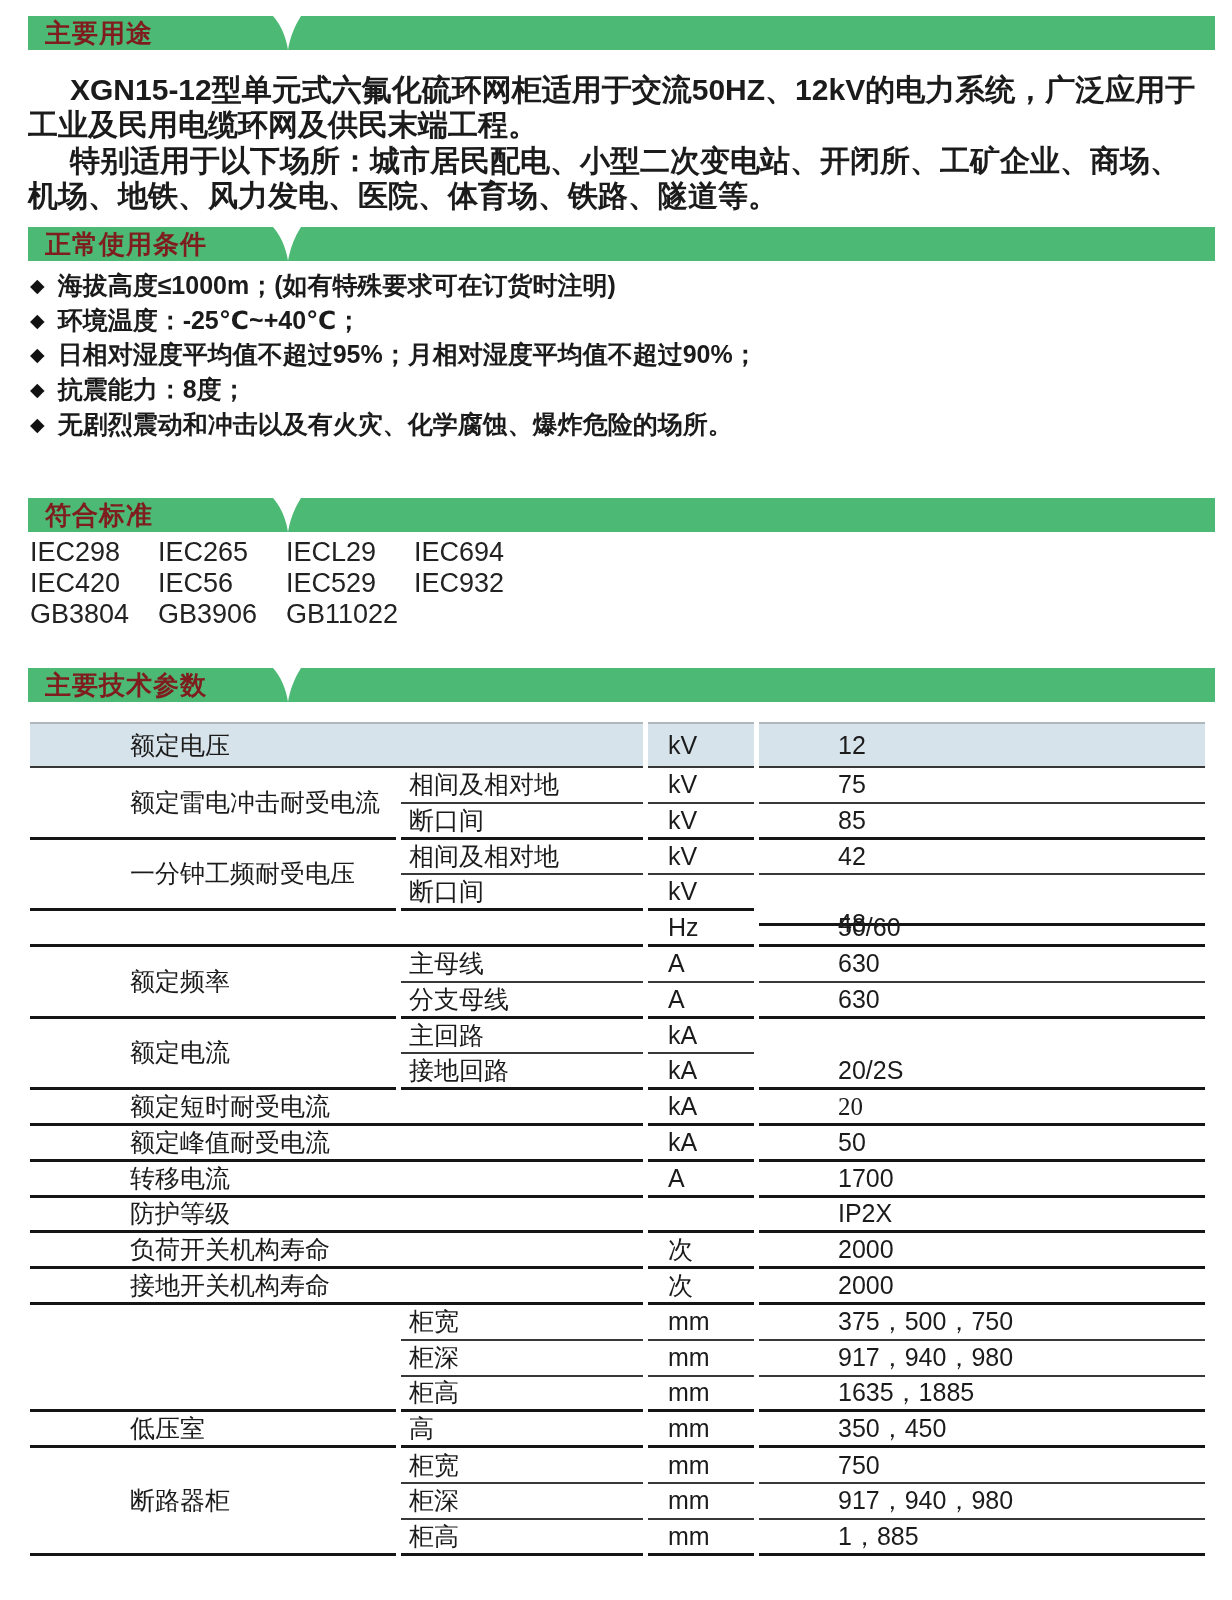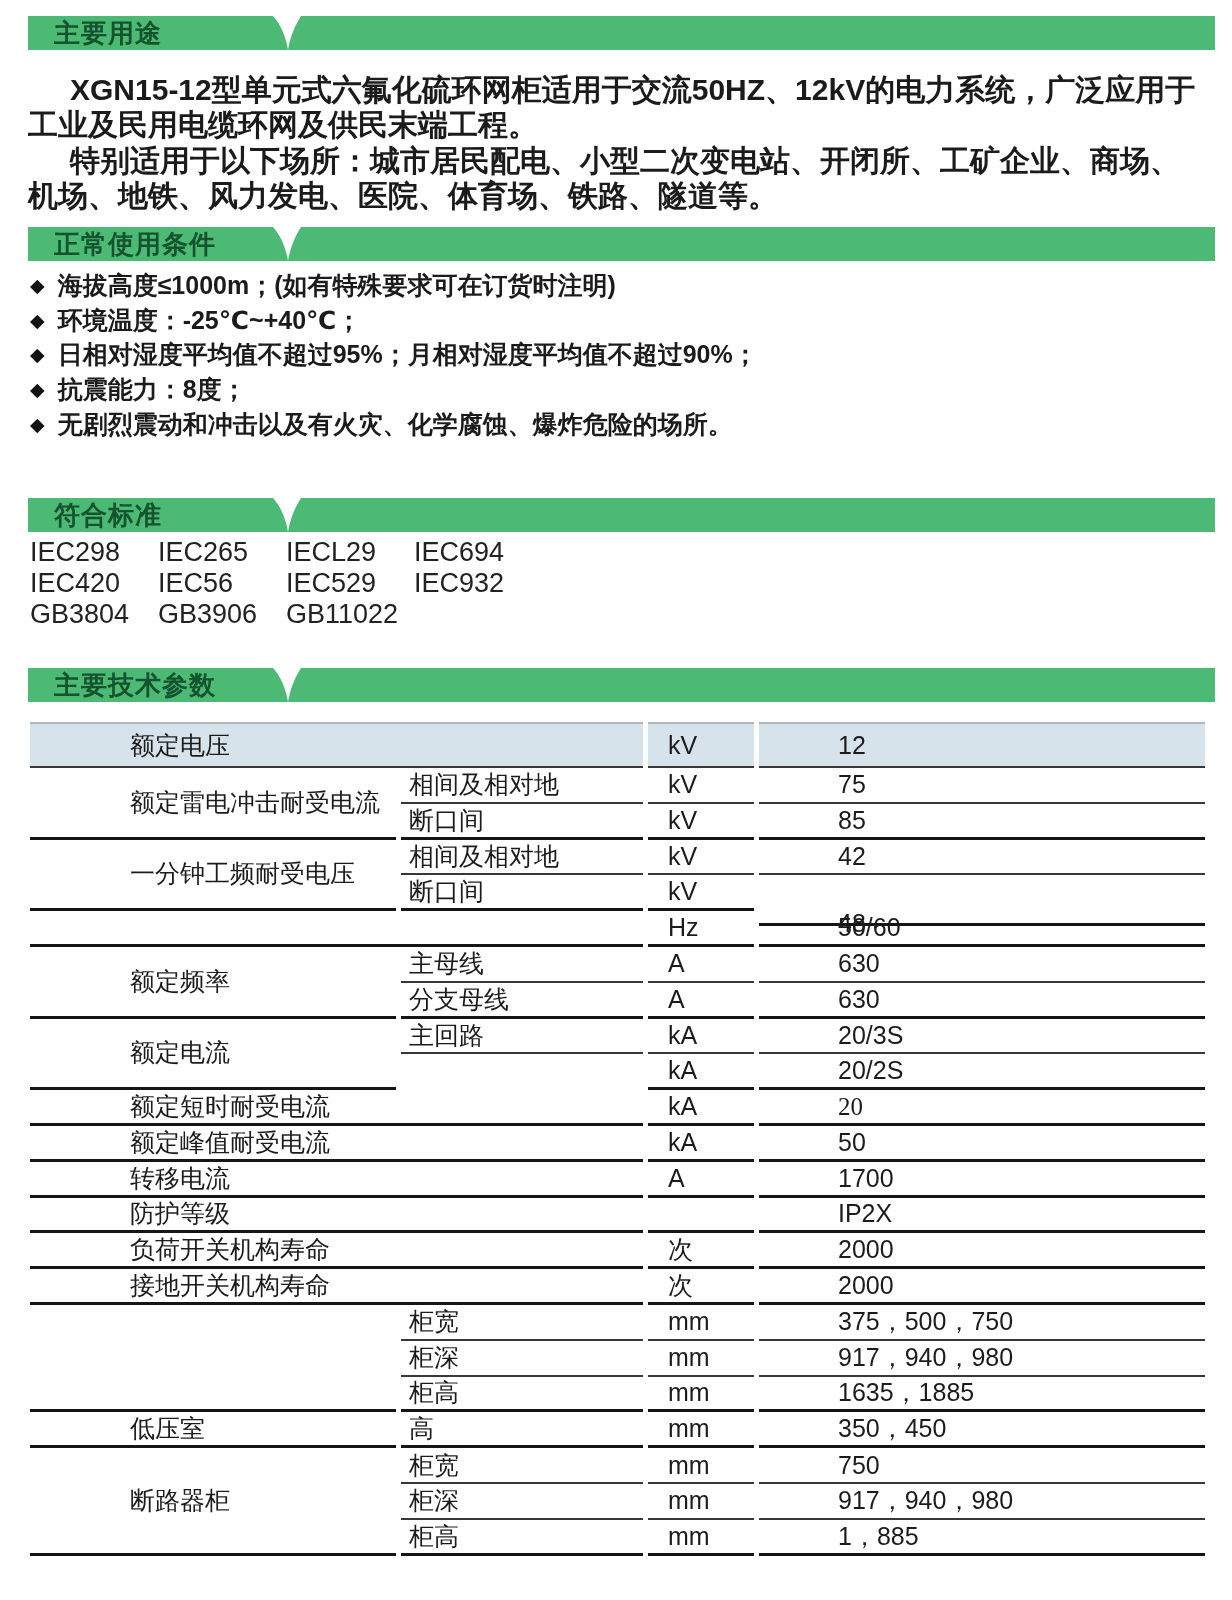--- a/index.html
+++ b/index.html
@@ -7,22 +7,22 @@
   .page{
     position:relative;width:1232px;height:1600px;background:#ffffff;
     font-family:"Liberation Sans","DejaVu Sans",sans-serif;color:#1b1b1b;overflow:hidden;
   }
   
   .banner{
     position:absolute;left:28px;width:1187px;height:34px;
     background:#4cb975;
   }
   .banner-title{
-    display:block;padding-left:26px;line-height:34px;
-    font-size:26px;font-weight:bold;color:#14532d;letter-spacing:1px;
+    display:block;padding-left:17px;line-height:34px;
+    font-size:26px;font-weight:bold;color:#7f1d1d;letter-spacing:1px;
   }
   .banner .crescent{position:absolute;left:245px;top:0;width:30px;height:34px;}
   
   .uses-text{position:absolute;left:28px;top:72px;width:1180px;}
   .uses-text p{margin:0;font-size:30px;line-height:35.4px;font-weight:600;text-indent:42px;}
   
   .bullets{position:absolute;left:30px;top:268px;width:1180px;list-style:none;margin:0;padding:0;}
   .bullets li{display:flex;align-items:center;height:34.7px;}
   .bullets .diamond{font-size:19px;margin-right:13px;color:#111;}
   .bullets .btxt{font-size:25px;font-weight:600;}
@@ -137,21 +137,21 @@
       <div class="cell c-param bb-thick" style="grid-area: 7 / 1 / 9;">额定频率</div>
       <div class="cell c-sub bb-thin" style="grid-area: 7 / 2;">主母线</div>
       <div class="cell c-unit bb-thin" style="grid-area: 7 / 3;">A</div>
       <div class="cell c-value bb-thin" style="grid-area: 7 / 4;">630</div>
       <div class="cell c-sub bb-thick" style="grid-area: 8 / 2;">分支母线</div>
       <div class="cell c-unit bb-thick" style="grid-area: 8 / 3;">A</div>
       <div class="cell c-value bb-thick" style="grid-area: 8 / 4;">630</div>
       <div class="cell c-param bb-thick" style="grid-area: 9 / 1 / 11;">额定电流</div>
       <div class="cell c-sub bb-thin" style="grid-area: 9 / 2;">主回路</div>
       <div class="cell c-unit bb-thin" style="grid-area: 9 / 3;">kA</div>
-      <div class="cell c-value bb-thin" style="grid-area: 9 / 4;">20/3S</div>
+      <div class="cell c-sub bb-thick" style="grid-area: 10 / 2;">接地回路</div>
       <div class="cell c-unit bb-thick" style="grid-area: 10 / 3;">kA</div>
       <div class="cell c-value bb-thick" style="grid-area: 10 / 4;">20/2S</div>
       <div class="cell c-param bb-thick" style="grid-area: 11 / 1 / 12 / 3;">额定短时耐受电流</div>
       <div class="cell c-unit bb-thick" style="grid-area: 11 / 3;">kA</div>
       <div class="cell c-value bb-thick" style="grid-area: 11 / 4; font-family: Liberation Serif, serif;">20</div>
       <div class="cell c-param bb-thick" style="grid-area: 12 / 1 / 13 / 3;">额定峰值耐受电流</div>
       <div class="cell c-unit bb-thick" style="grid-area: 12 / 3;">kA</div>
       <div class="cell c-value bb-thick" style="grid-area: 12 / 4;">50</div>
       <div class="cell c-param bb-thick" style="grid-area: 13 / 1 / 14 / 3;">转移电流</div>
       <div class="cell c-unit bb-thick" style="grid-area: 13 / 3;">A</div>

